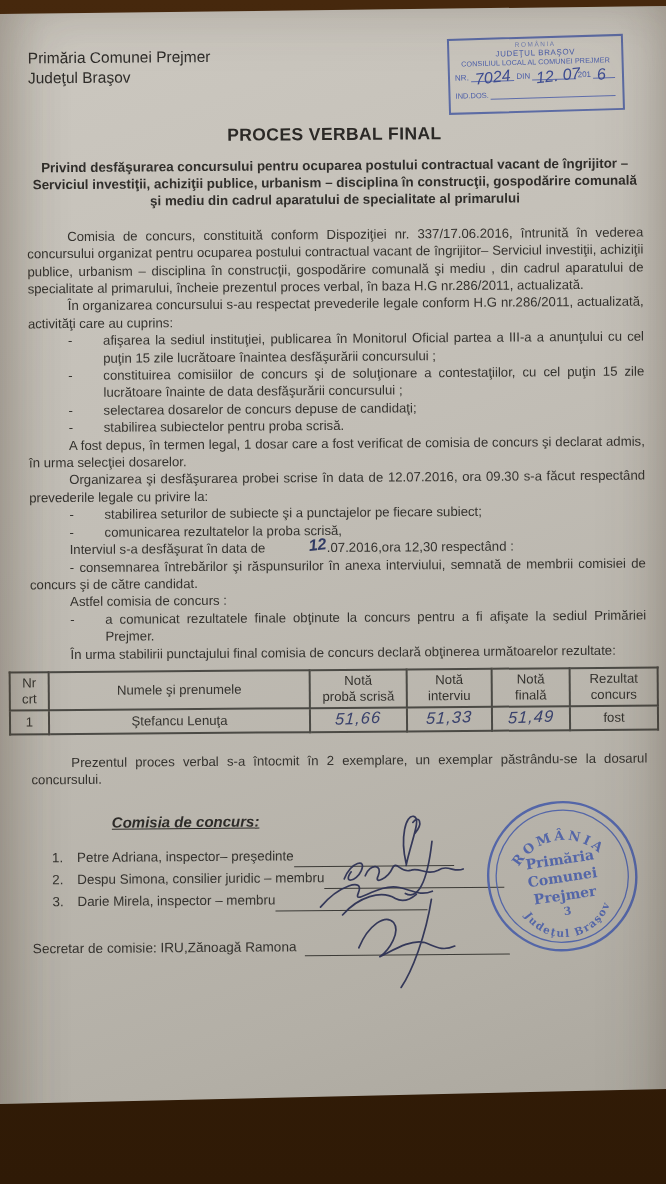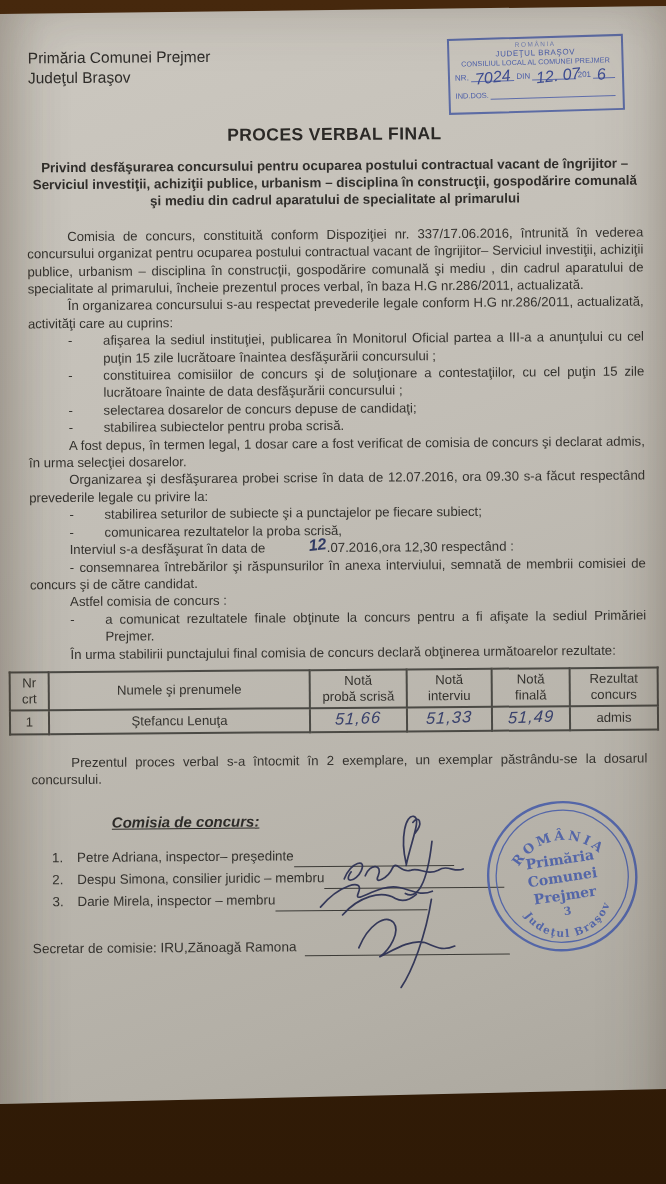--- a/index.html
+++ b/index.html
@@ -178,21 +178,21 @@
 finală</th>
           <th>Rezultat
 concurs</th>
         </tr>
         <tr>
           <td class="c-left">1</td>
           <td class="c-left">Ştefancu Lenuţa</td>
           <td><span class="score">51,66</span></td>
           <td><span class="score">51,33</span></td>
           <td><span class="score">51,49</span></td>
-          <td>admis</td>
+          <td>fost</td>
         </tr>
       </tbody>
         </table>
 
       <p class="ind just closing">Prezentul proces verbal s-a întocmit în 2 exemplare, un exemplar păstrându-se la dosarul concursului.</p>
 
       <div class="committee-wrap">
         <span class="committee">Comisia de concurs:</span>
       </div>
 

